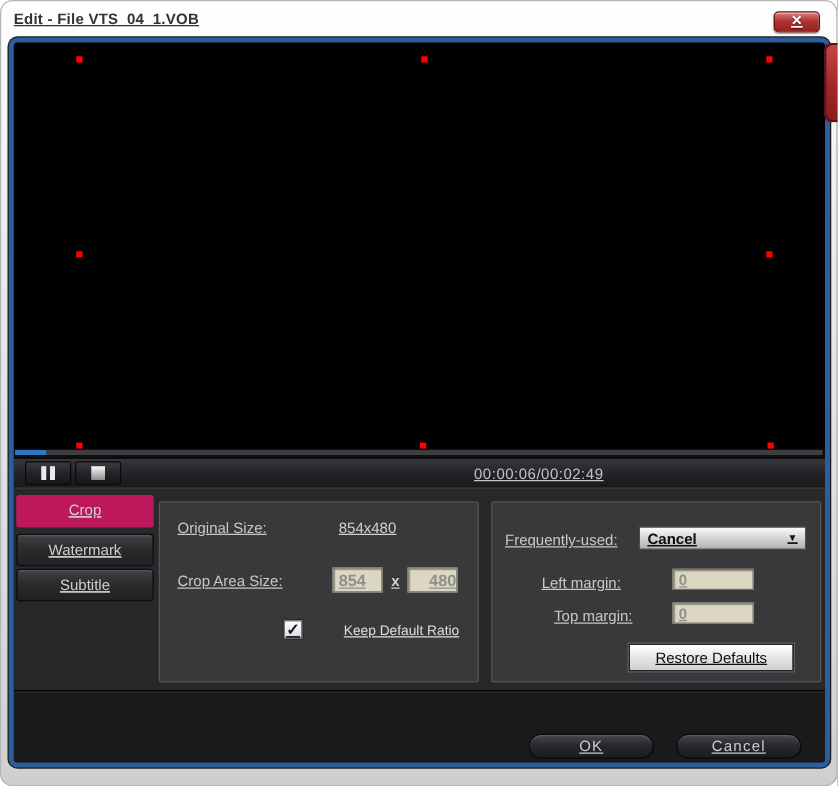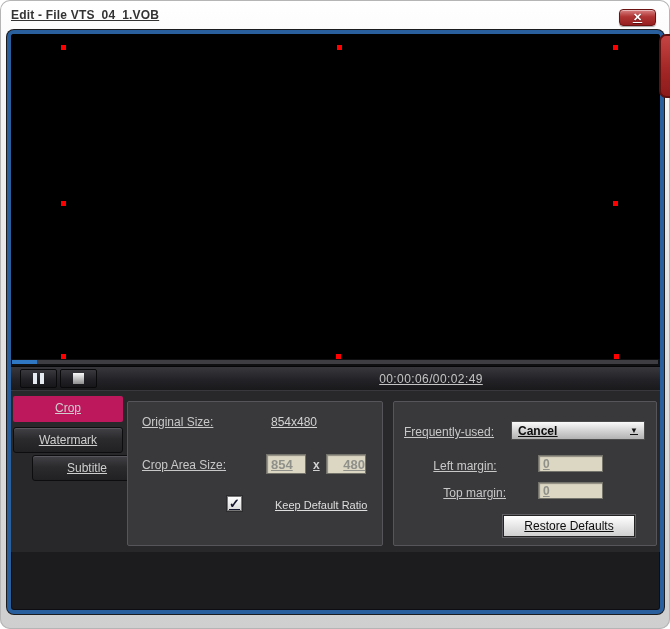--- a/index.html
+++ b/index.html
@@ -55,21 +55,21 @@
                   color:#c4c4c4; font-size:12px; letter-spacing:0.4px; }
 
   .section { position:relative; width:100%; height:162px; background:#28282b;
              border-top:1px solid #39393d; }
   .tab { position:absolute; left:2px; width:110px; height:26px; line-height:25px;
          text-align:center; color:#cfcfcf; font-size:12px; cursor:pointer; }
   .tab.active { background:#be185d; border-radius:2px; }
   .tab.inactive { background:linear-gradient(#424246, #2b2b2e 45%, #212124);
                   border:1px solid #0d0d0f; border-radius:3px;
                   box-shadow: inset 0 1px 0 #56565c; }
-  .tab-crop { top:5px; } .tab-watermark { top:36px; } .tab-subtitle { top:64px;margin-left:19px; }
+  .tab-crop { top:5px; } .tab-watermark { top:36px; } .tab-subtitle { top:64px; }
 
   .panel { position:absolute; top:10px; height:145px; background:#39393c;
            border:1px solid #55555a; border-radius:2px; }
   .panel-crop   { left:116px; width:256px; }
   .panel-margin { left:382px; width:264px; }
 
   .lbl { position:absolute; color:#c8c8c8; font-size:12px; }
   .val { position:absolute; color:#d2d2d2; font-size:12px; }
 
   .beige-input { position:absolute; background:#dbd7c3; border:1px solid #73736b;
@@ -184,15 +184,19 @@
         <div class="lbl" style="left:30px; top:57px; width:82px; text-align:center;">Left margin:</div>
         <input class="beige-input" style="left: 144px; top: 53px; width: 65px; height: 17px; font-size: 12px;" readonly="" value="0">
 
         <div class="lbl" style="left:30px; top:84px; width:82px; text-align:right;">Top margin:</div>
         <input class="beige-input" style="left: 144px; top: 80px; width: 65px; height: 17px; font-size: 12px;" readonly="" value="0">
 
         <div class="restore-btn">Restore Defaults</div>
       </div>
     </div>
 
+    <div class="bottom-strip">
+      <div class="btn-dark btn-ok">OK</div>
+      <div class="btn-dark btn-cancel">Cancel</div>
+    </div>
 
   </div>
 </div>
 
 </body></html>

